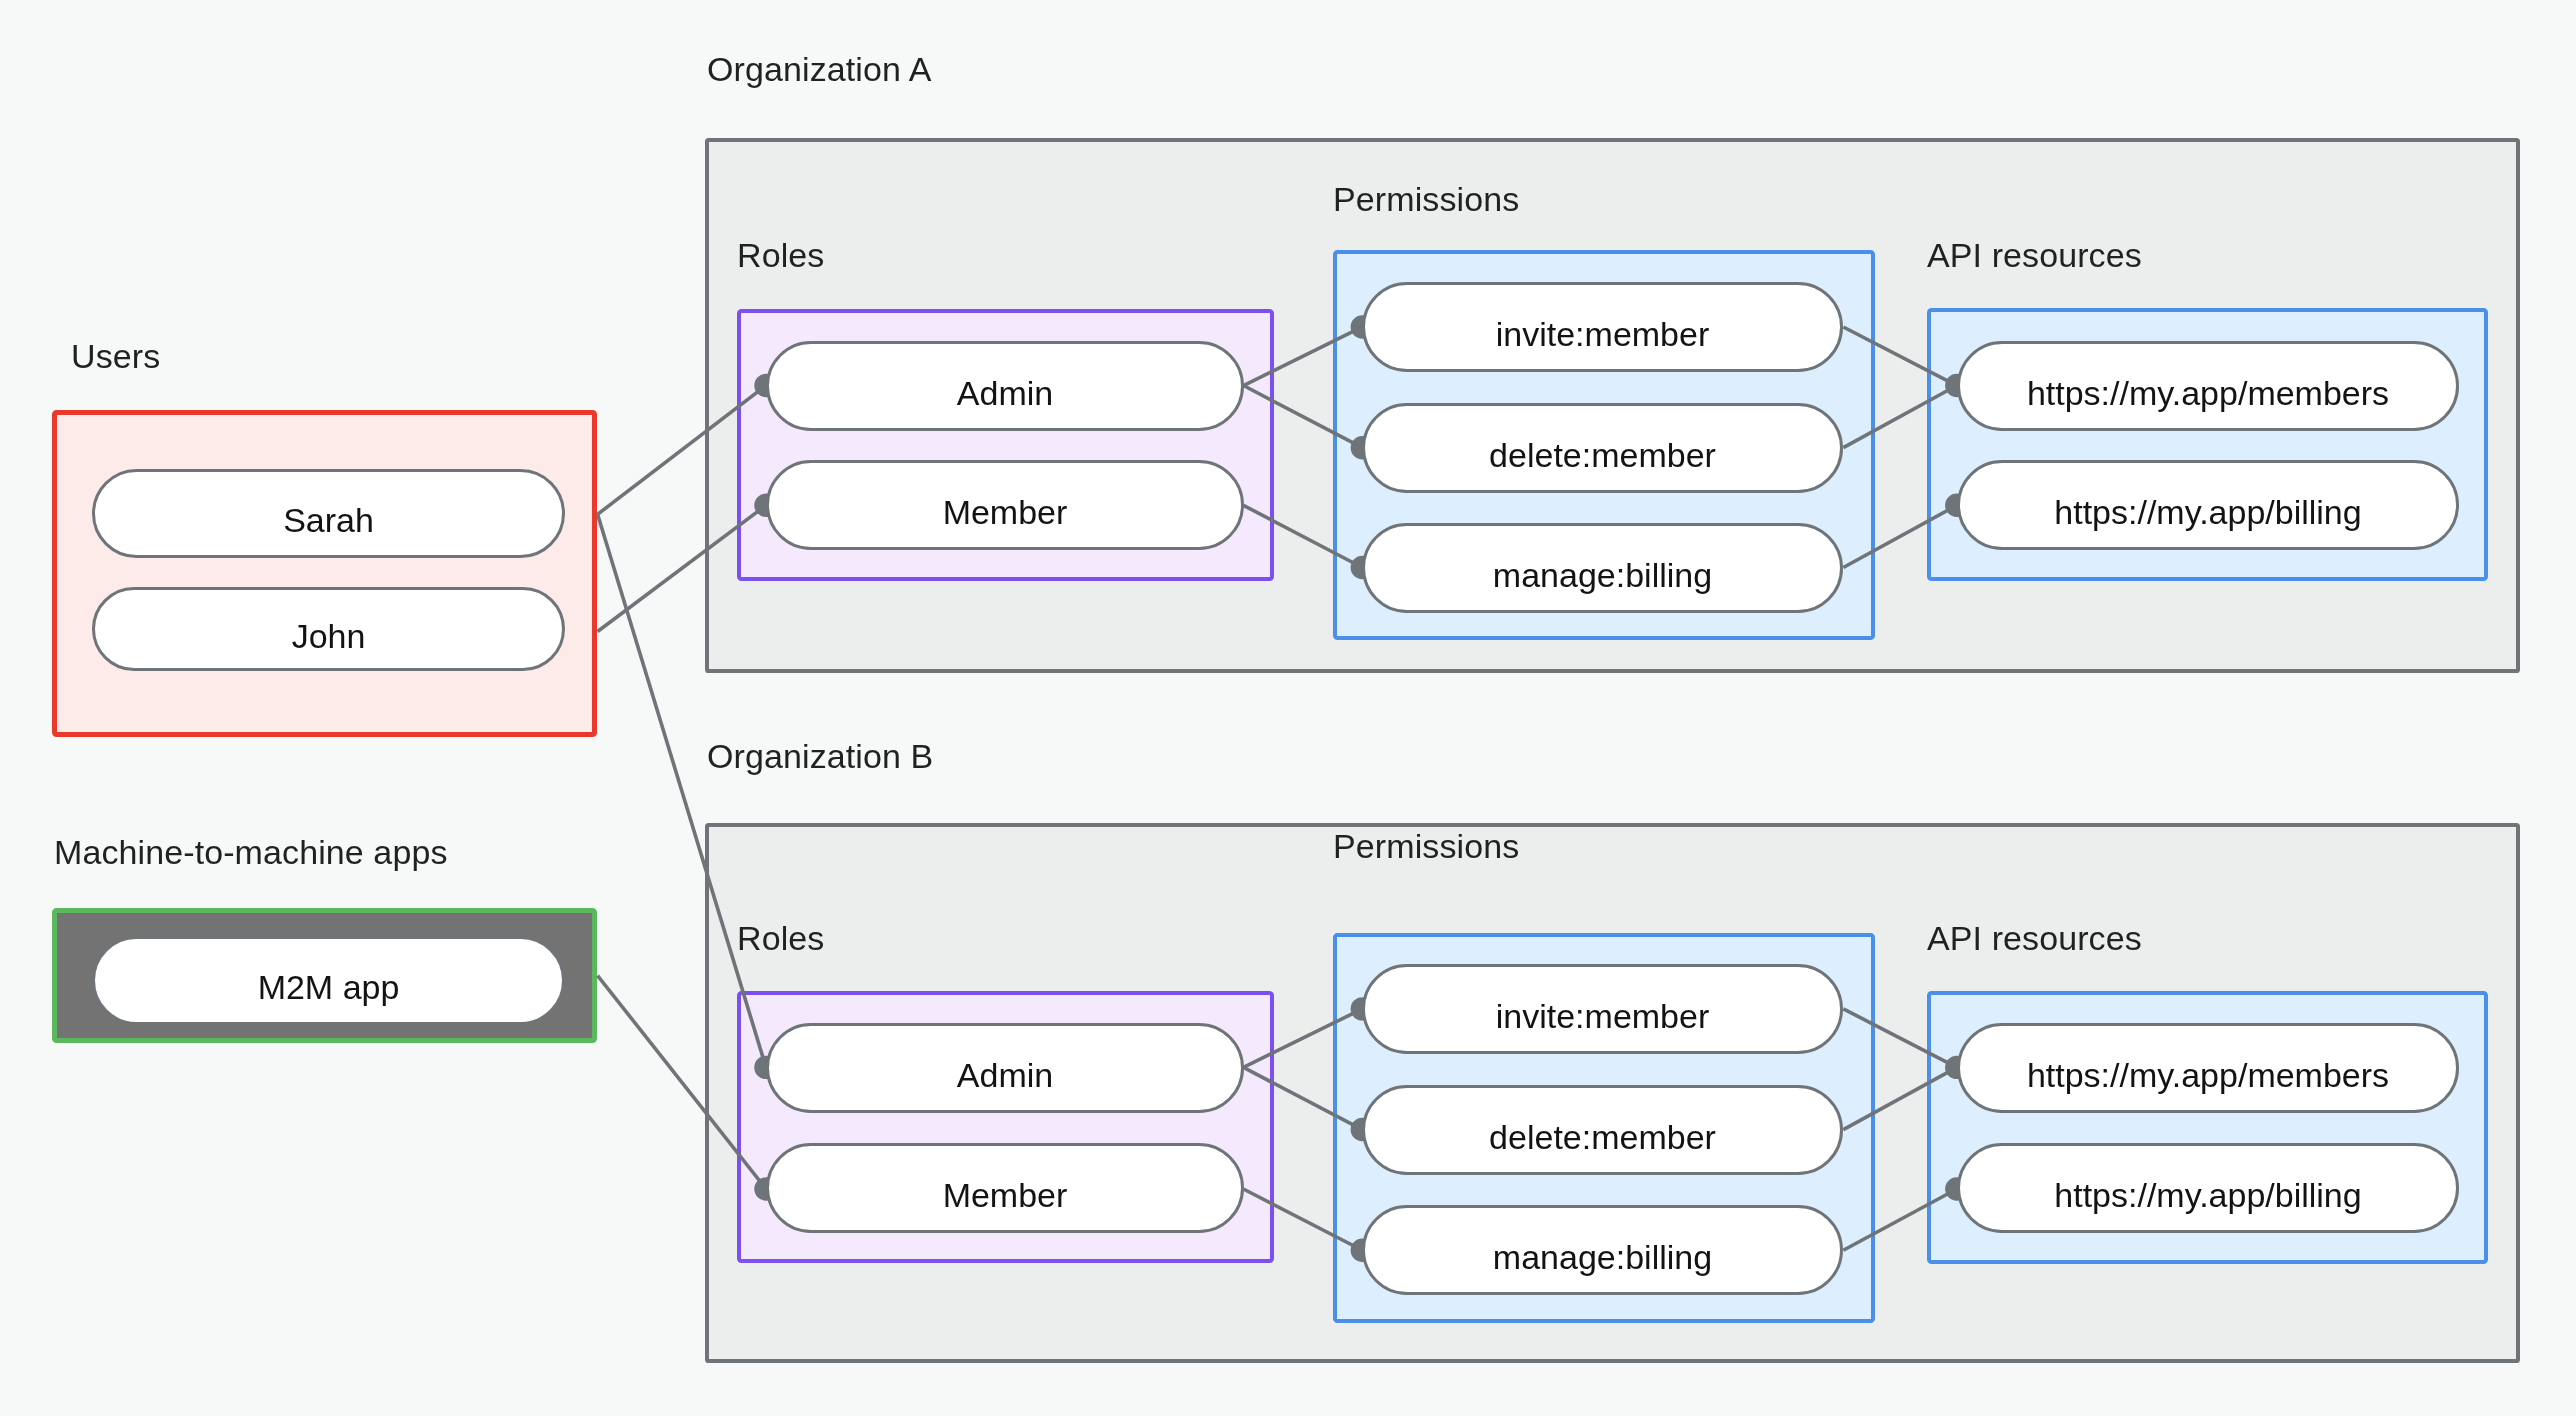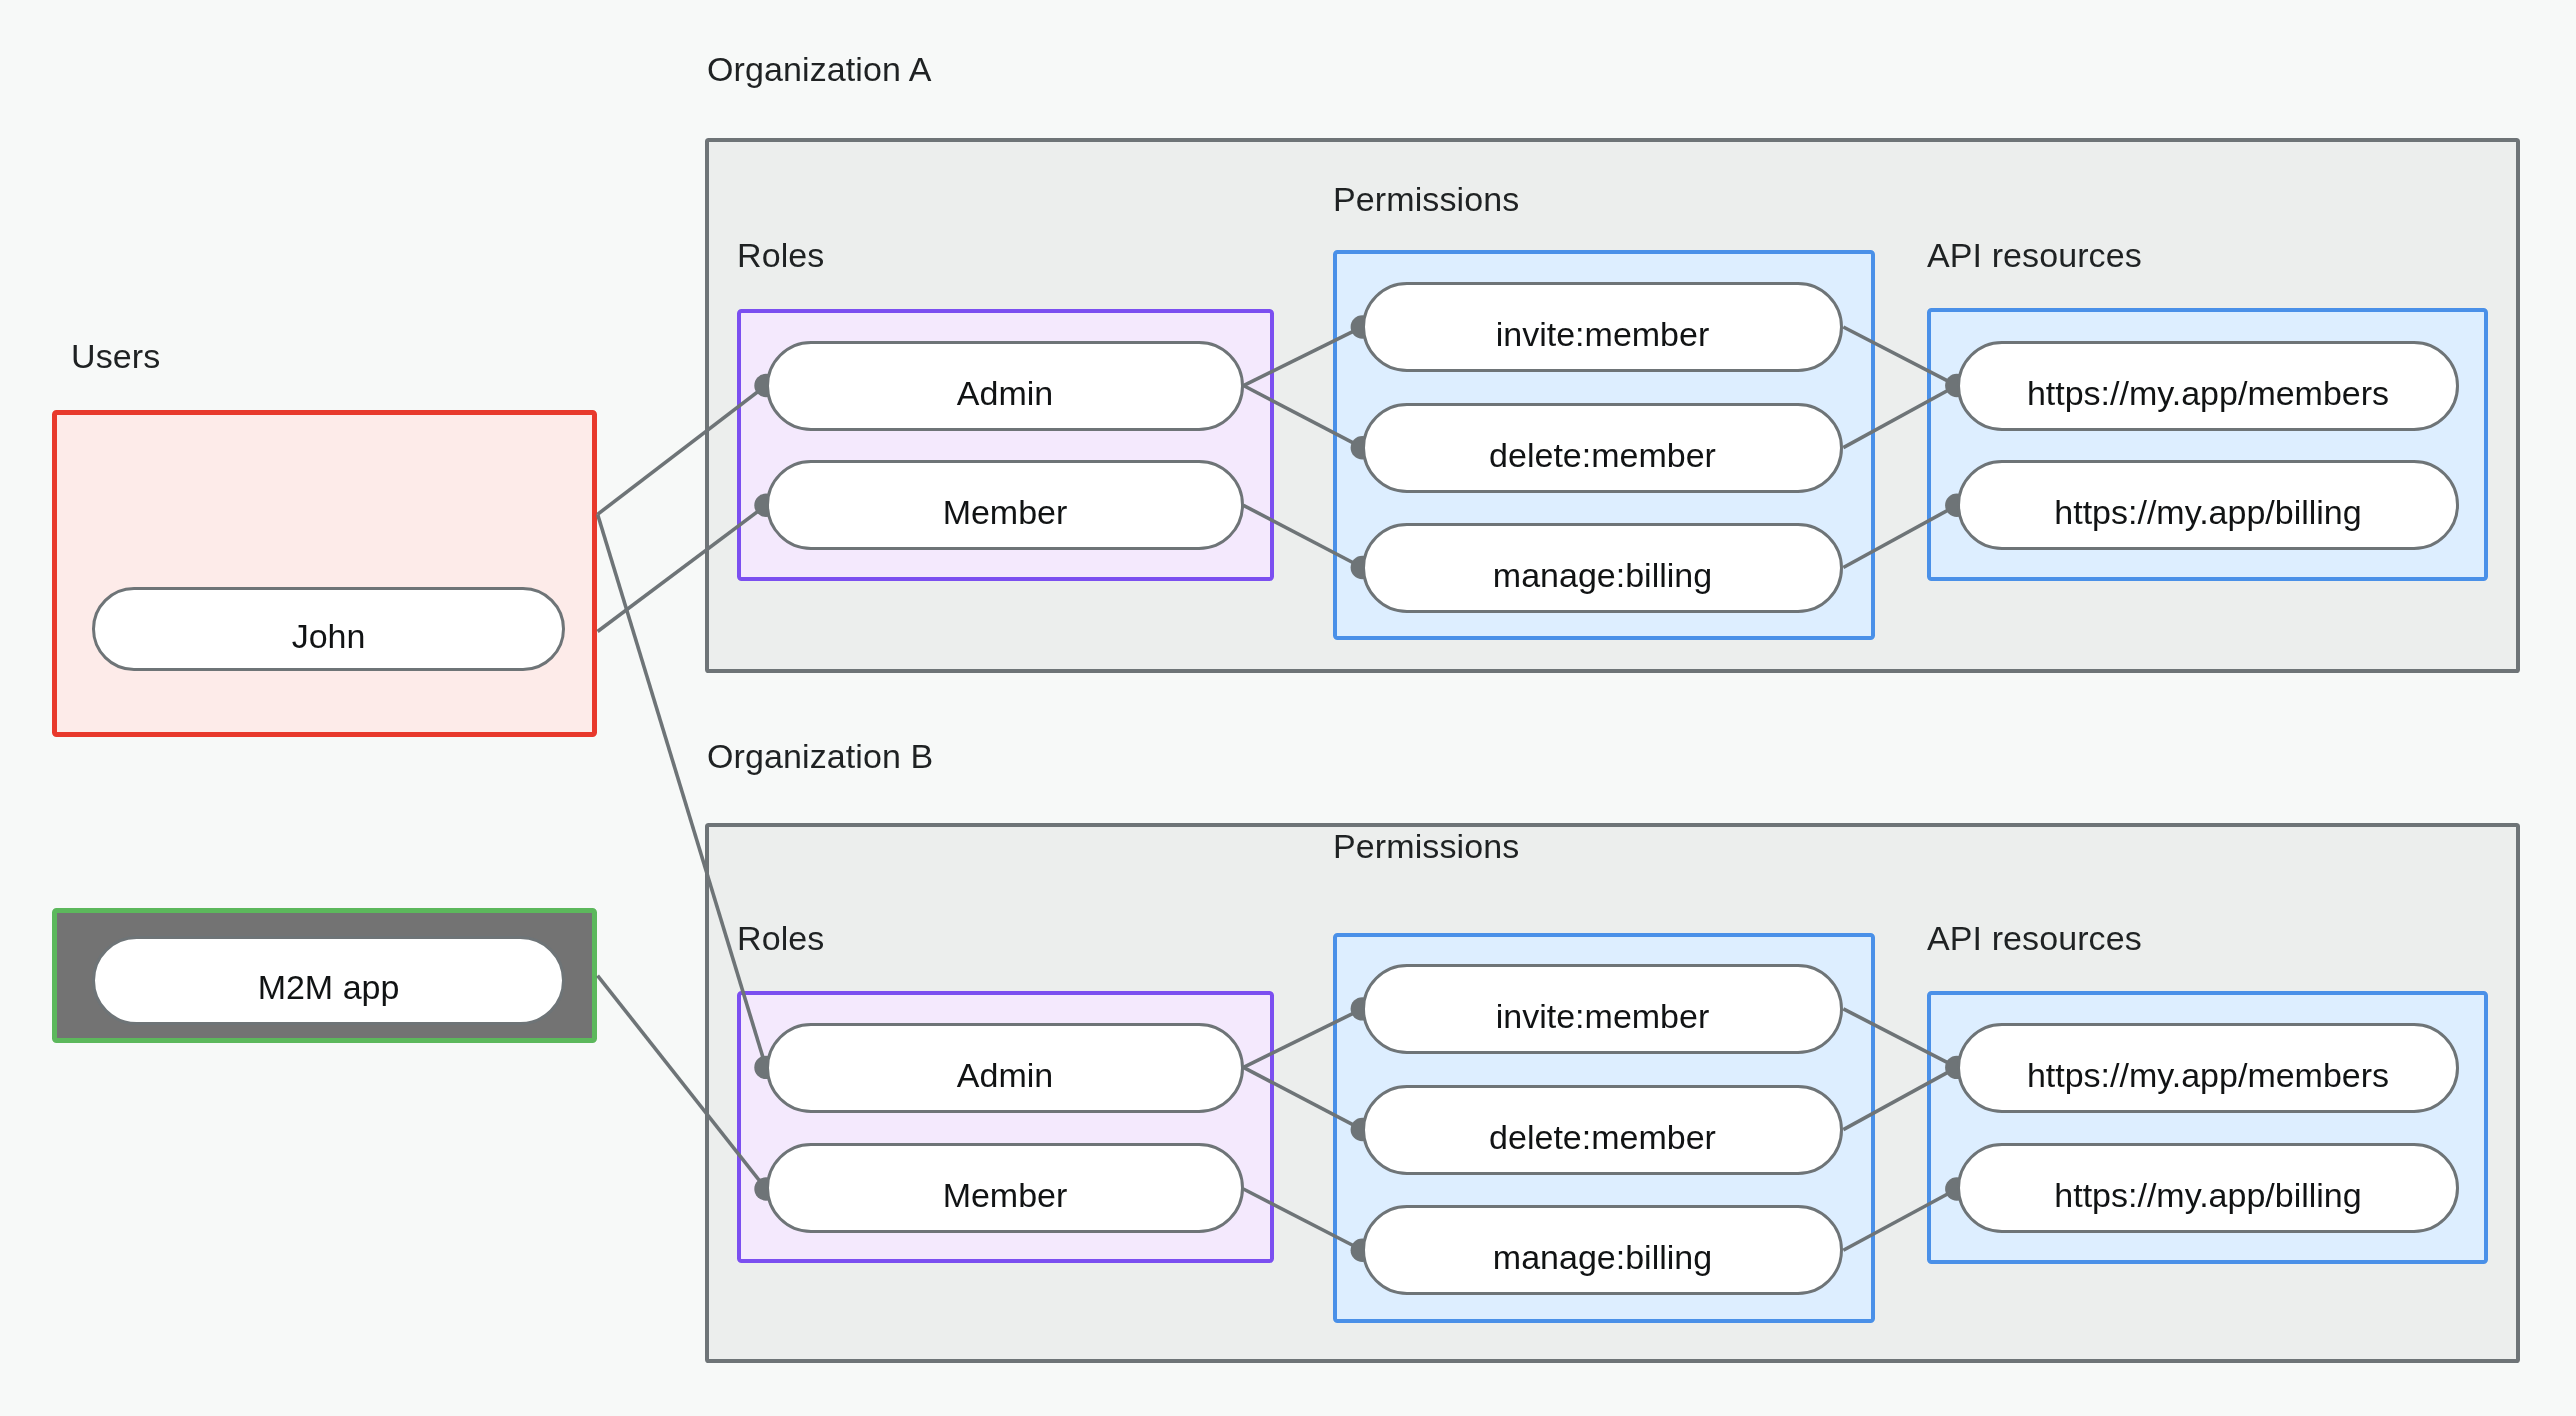--- a/index.html
+++ b/index.html
@@ -135,25 +135,29 @@
       <circle cx="1512" cy="1254" r="13"></circle>
       <circle cx="1512" cy="1388" r="13"></circle>
 
       <circle cx="2172" cy="1185" r="13"></circle>
       <circle cx="2172" cy="1320" r="13"></circle>
     </g>
   </svg>
 
   <div class="grp-label" style="left:71px; top:337px;">Users</div>
   <div class="sub-box box-users" style="left:52px; top:410px; width:545px; height:327px;">
+    <div class="pill" style="left:35px; top:54px; width:473px; height:89px;">
+      <span>Sarah</span>
+    </div>
     <div class="pill" style="left:35px; top:172px; width:473px; height:84px;">
       <span>John</span>
     </div>
   </div>
 
+  <div class="grp-label" style="left:54px; top:833px;">Machine-to-machine apps</div>
   <div class="sub-box box-m2m" style="left:52px; top:908px; width:545px; height:135px;">
     <div class="pill" style="left:35px; top:22.5px; width:473px; height:89px;">
       <span>M2M app</span>
     </div>
   </div>
 
   <div class="grp-label" style="left:707px; top:50px;">Organization A</div>
   <div class="org-box" style="left:705px; top:138px; width:1815px; height:535px;"></div>
 
   <div class="grp-label" style="left:737px; top:236px;">Roles</div>

